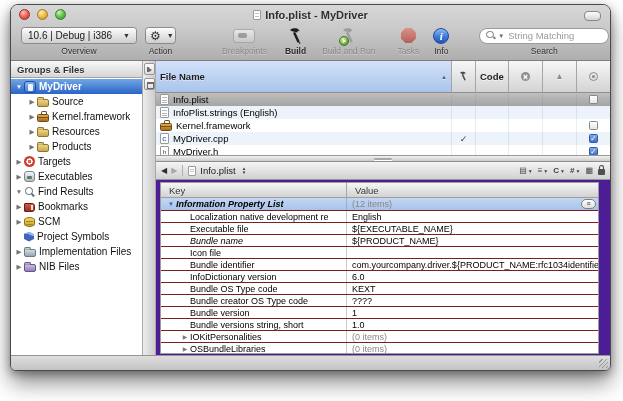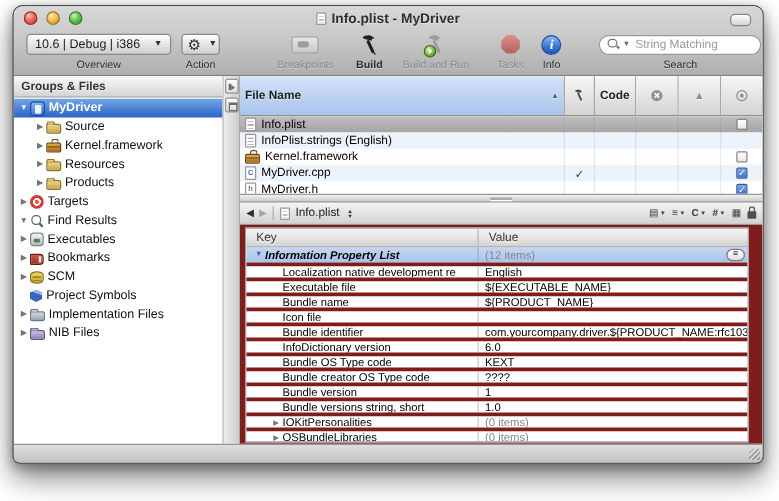--- a/index.html
+++ b/index.html
@@ -40,21 +40,21 @@
     font-size:11px;display:flex;align-items:center;justify-content:center;line-height:14px;}
   .search-pill{width:130px;height:16px;border-radius:9px;border:1px solid #9b9b9b;background:#fff;display:flex;align-items:center;
     padding:0 6px;gap:2px;box-sizing:border-box;}
   .search-ph{font-size:9.5px;color:#999;}
   .mag{position:relative;width:10px;height:10px;flex:none;}
   .mag::before{content:"";position:absolute;left:0;top:0;width:5.5px;height:5.5px;border:1.4px solid #777;border-radius:50%;}
   .mag::after{content:"";position:absolute;left:6.4px;top:6.6px;width:3.4px;height:1.6px;background:#777;border-radius:1px;transform:rotate(45deg);}
   .mag-arr{font-size:6px;color:#666;margin-right:2px;}
   
   .main{flex:1;display:flex;min-height:0;background:#fff;}
-  .sidebar{width:168px;flex:none;display:flex;flex-direction:column;border-right:1px solid #a9a9a9;box-sizing:border-box;}
+  .sidebar{width:132px;flex:none;display:flex;flex-direction:column;border-right:1px solid #a9a9a9;box-sizing:border-box;}
   .sb-header{height:16px;flex:none;background:linear-gradient(#f8f8f8,#d5d5d5);border-bottom:1px solid #a3a3a3;
     font-size:9.5px;font-weight:bold;color:#333;display:flex;align-items:center;padding-left:6px;text-shadow:0 1px 0 rgba(255,255,255,.6);}
   .sb-list{flex:1;overflow:hidden;padding-top:1px;}
   .sb-row{height:15px;display:flex;align-items:center;font-size:10px;color:#101010;white-space:nowrap;}
   .sb-row.selected{background:linear-gradient(#72a6e4,#2a64c8);color:#fff;font-weight:bold;}
   .disc{width:10px;flex:none;font-size:6.5px;color:#737373;text-align:center;line-height:15px;}
   .sb-row.selected .disc{color:#eaf1fb;}
   .sb-label{margin-left:3px;overflow:hidden;text-overflow:ellipsis;}
   .splitstrip{width:13px;flex:none;background:linear-gradient(90deg,#ececec,#cdcdcd);border-right:1px solid #a9a9a9;
     box-sizing:border-box;display:flex;flex-direction:column;align-items:center;padding-top:2px;gap:3px;}
@@ -112,27 +112,27 @@
   .nav-btn{display:flex;align-items:center;gap:1px;font-size:8px;color:#3d3d3d;}
   .nav-btn .dn{font-size:5px;color:#444;}
   .g-page::before{content:"▤";}
   .g-counter::before{content:"≡";}
   .g-class::before{content:"C";font-weight:bold;font-size:8px;}
   .g-func::before{content:"#";font-weight:bold;font-size:8px;}
   .g-incl::before{content:"▦";}
   .lock{width:7px;height:6px;background:#4f4f4f;border-radius:1px;position:relative;margin-top:3px;}
   .lock::before{content:"";position:absolute;top:-4px;left:1px;width:3.4px;height:3.5px;border:1.2px solid #4f4f4f;border-bottom:none;border-radius:3px 3px 0 0;}
   
-  .plist-area{flex:1;min-height:0;background:#7f1d1d;padding:2px 11px 0 4px;}
+  .plist-area{flex:1;min-height:0;background:#4c1d95;padding:2px 11px 0 4px;}
   .pl-table{border:1px solid #9c9c9c;height:172px;box-sizing:border-box;display:flex;flex-direction:column;overflow:hidden;background:#fff;}
   .pl-header{height:15px;flex:none;display:flex;font-size:9.5px;color:#333;}
   .pl-hcell{background:linear-gradient(#f6f6f6,#d2d2d2);border-bottom:1px solid #9e9e9e;display:flex;align-items:center;padding-left:8px;box-sizing:border-box;text-shadow:0 1px 0 rgba(255,255,255,.6);}
   .pl-hcell.key{width:186px;border-right:1px solid #a6a6a6;flex:none;}
   .pl-hcell.val{flex:1;}
-  .pl-row{height:12px;flex:none;display:flex;font-size:9px;color:#000;box-sizing:border-box;border-top:3px solid #7f1d1d;position:relative;}
+  .pl-row{height:12px;flex:none;display:flex;font-size:9px;color:#000;box-sizing:border-box;border-top:1px solid #7f1d1d;position:relative;}
   .pl-row:first-of-type{border-top:none;}
   .pl-row.sel{background:linear-gradient(#c4d7f2,#a8c3ea);border-top-color:transparent;}
   .pl-key{width:186px;flex:none;border-right:1px solid #c9c9c9;display:flex;align-items:center;white-space:nowrap;overflow:hidden;box-sizing:border-box;}
   .pl-row.sel .pl-key{border-right-color:#93aed4;}
   .pl-disc{width:10px;flex:none;font-size:6px;color:#7a7a7a;text-align:center;}
   .pl-row.sel .pl-disc{color:#44639c;}
   .pl-kl{overflow:hidden;text-overflow:ellipsis;}
   .pl-row.sel .pl-kl{font-weight:bold;}
   .pl-val{flex:1;display:flex;align-items:center;padding-left:5px;white-space:nowrap;overflow:hidden;}
   .pl-val.muted{color:#878787;}
@@ -298,28 +298,28 @@
             <span class="disc">▶</span>
             <span class="ic ic-folder"></span>
             <span class="sb-label">Products</span>
           </div>
           <div class="sb-row" style="padding-left: 3px;">
             <span class="disc">▶</span>
             <span class="ic ic-target"></span>
             <span class="sb-label">Targets</span>
           </div>
           <div class="sb-row" style="padding-left: 3px;">
+            <span class="disc">▶</span>
+            <span class="ic ic-executable"></span>
+            <span class="sb-label">Executables</span>
+          </div>
+          <div class="sb-row" style="padding-left: 3px;">
             <span class="disc">▼</span>
             <span class="ic ic-magnifier"></span>
             <span class="sb-label">Find Results</span>
-          </div>
-          <div class="sb-row" style="padding-left: 3px;">
-            <span class="disc">▶</span>
-            <span class="ic ic-executable"></span>
-            <span class="sb-label">Executables</span>
           </div>
           <div class="sb-row" style="padding-left: 3px;">
             <span class="disc">▶</span>
             <span class="ic ic-book"></span>
             <span class="sb-label">Bookmarks</span>
           </div>
           <div class="sb-row" style="padding-left: 3px;">
             <span class="disc">▶</span>
             <span class="ic ic-database"></span>
             <span class="sb-label">SCM</span>
@@ -511,21 +511,21 @@
                 <div class="pl-val">English</div>
               </div>
               <div class="pl-row">
                 <div class="pl-key" style="padding-left: 19px;">
                   <span style="width: 10px; flex: 0 0 auto;"></span>
                   <span class="pl-kl">Executable file</span>
                 </div>
                 <div class="pl-val">${EXECUTABLE_NAME}</div>
               </div>
               <div class="pl-row">
-                <div class="pl-key" style="padding-left: 19px;">
+                <div class="pl-key" style="padding-left: 19px; font-style: italic;">
                   <span style="width: 10px; flex: 0 0 auto;"></span>
                   <span class="pl-kl">Bundle name</span>
                 </div>
                 <div class="pl-val">${PRODUCT_NAME}</div>
               </div>
               <div class="pl-row">
                 <div class="pl-key" style="padding-left: 19px; text-align: right;">
                   <span style="width: 10px; flex: 0 0 auto;"></span>
                   <span class="pl-kl">Icon file</span>
                 </div>

